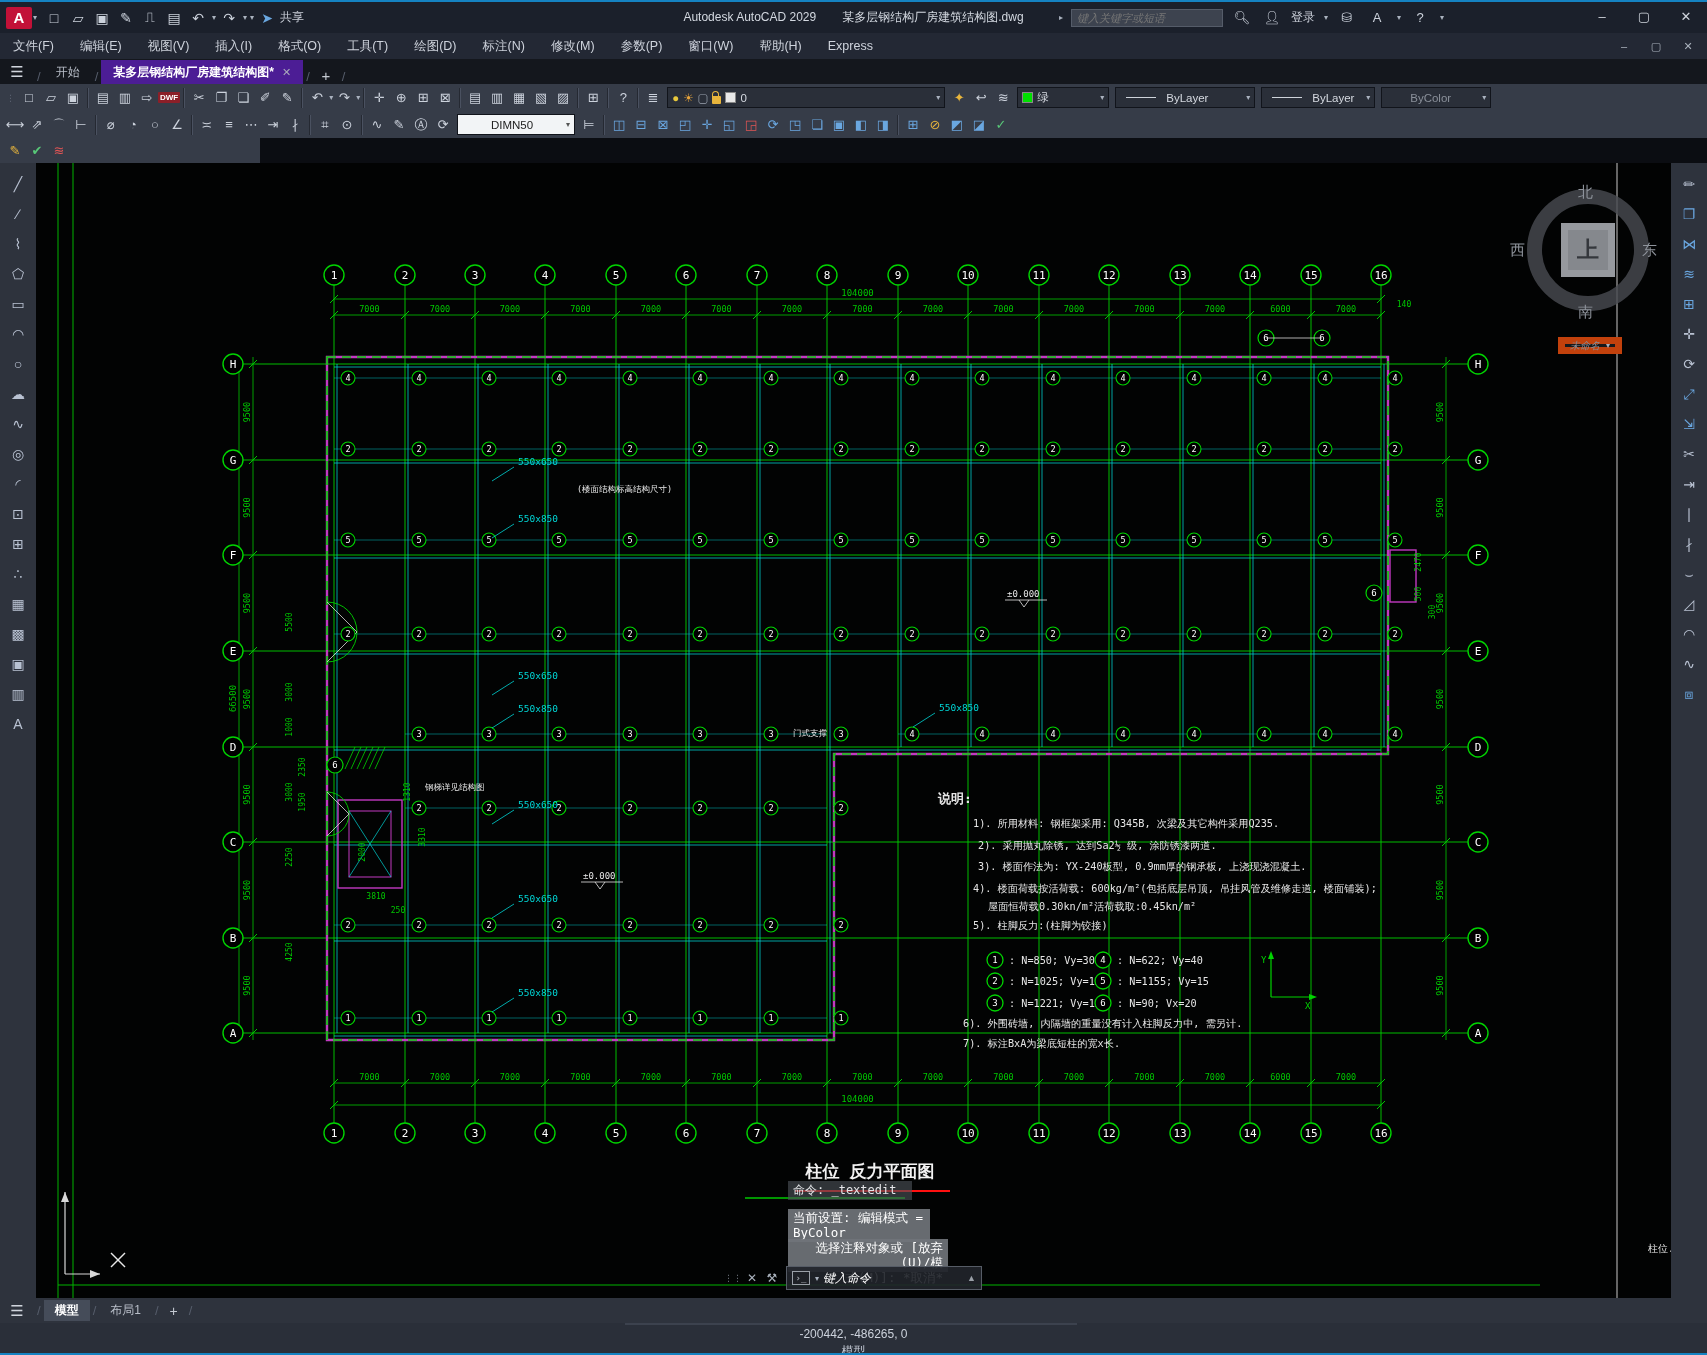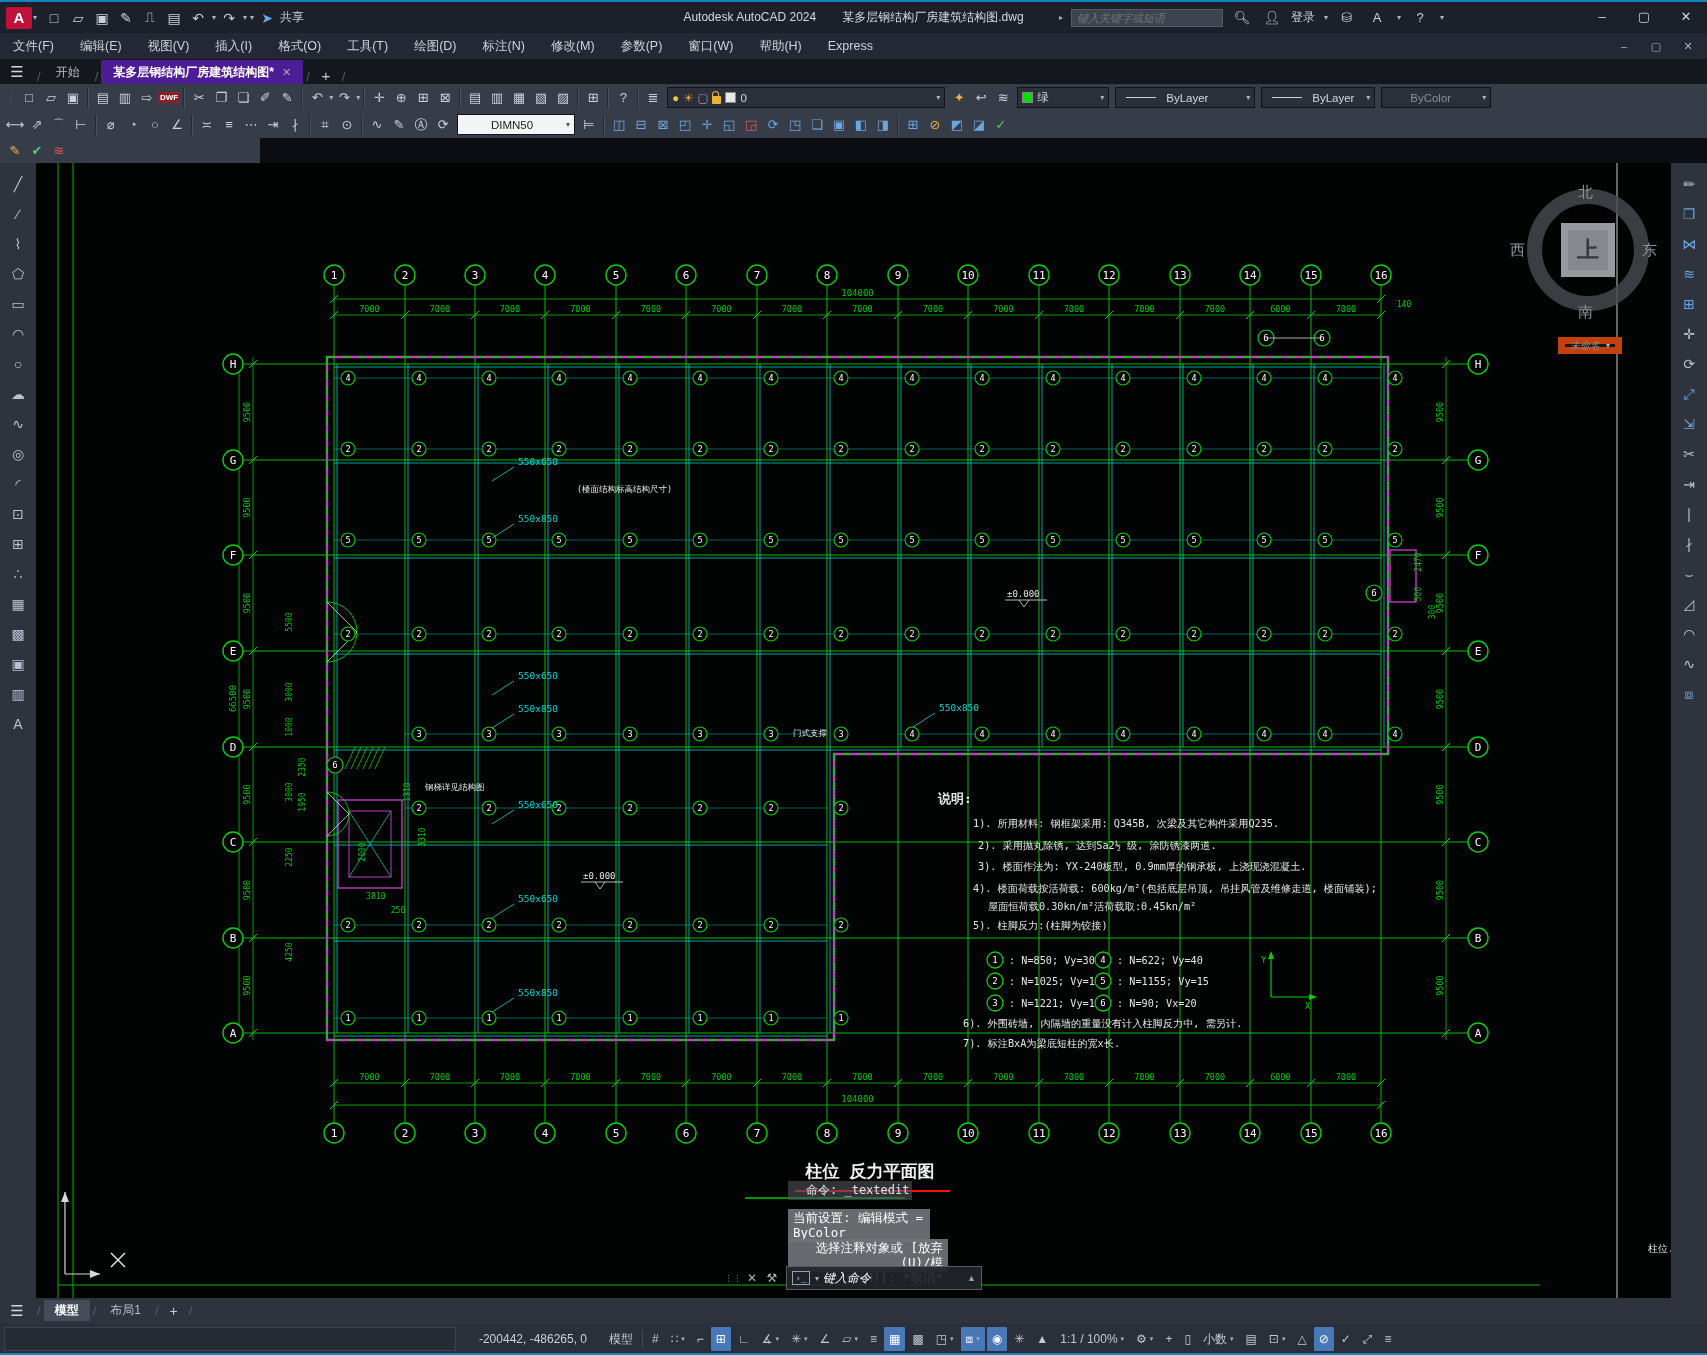--- a/index.html
+++ b/index.html
@@ -85,21 +85,21 @@
   .vc-s { position:absolute; left:72px; top:126px; font-size:15px; }
   .vc-w { position:absolute; left:4px; top:64px; font-size:15px; }
   .vc-e { position:absolute; left:136px; top:64px; font-size:15px; }
   .vc-pill { position:absolute; left:52px; top:160px; width:64px; height:17px; border:7px solid #c2410c;
              background:rgba(40,43,49,0.55); color:#8a8f98; font-size:10px; font-style:italic;
              display:flex; align-items:center; justify-content:center; gap:5px; }
 
   
   .cmd-line1 { position:absolute; left:788px; top:1018px; width:124px; height:19px; line-height:19px;
                background:rgba(78,82,88,0.62); color:#e4e6e9; font-family:"DejaVu Sans Mono",monospace;
-               font-size:12px; padding:0 18px; white-space:nowrap; }
+               font-size:12px; padding:0 5px; white-space:nowrap; }
   .cmd-panel { position:absolute; background:rgba(112,116,121,0.92); color:#fff;
                font-family:"DejaVu Sans Mono",monospace; font-size:12.5px; padding:1px 5px; line-height:15px; }
   #cmdp2 { left:788px; top:1039px; width:142px; height:33px;margin-top:7px; }
   #cmdp3 { left:788px; top:1076px; width:160px; height:33px;text-align:right; }
   .cmd-inputrow { position:absolute; left:724px; top:1103px; height:24px; display:flex; align-items:center; }
   .cmd-grip { color:#6a7078; font-size:9px; }
   .cmd-tool { color:#aab2bd; font-size:12px; width:20px; text-align:center; }
   .cmd-field { width:196px; height:24px; margin-left:4px; background:rgba(33,36,42,0.92); border:1px solid #565c66;
                display:flex; align-items:center; padding:0 5px; gap:4px; }
   .prompt-box { width:18px; height:14px; border:1px solid #9aa0a8; color:#c0c6cd; font-size:9px;
@@ -110,21 +110,21 @@
   
   .layoutrow { position:absolute; left:0; top:1296px; width:100%; height:25px; background:#2e333d;
                display:flex; align-items:center; color:#b8bec8; font-size:12px; }
   .lt { padding:0 11px; height:21px; line-height:21px; }
   .lt.active { background:#454c59; color:#fff; font-weight:bold; }
   .lt-slash { color:#565d6b; font-size:13px; padding:0 3px; }
   .lt-plus { padding:0 8px; font-size:14px; color:#c5cad2; }
 
   
   .statusbar { position:absolute; left:0; top:1321px; width:100%; height:32px; background:#2a2f39;
-               display:flex; align-items:center; color:#c3c9d4; font-size:12px; padding:0 4px; gap:2px; }
+               display:flex; align-items:center; color:#c3c9d4; font-size:12px; padding:0 4px; gap:2px;flex-direction:column; }
   .sb-field { width:452px; height:24px; background:#262b34; border:1px solid #3c424e; margin-right:6px; }
   .sb-coords { min-width:138px; text-align:center; font-size:12px; color:#ccd2dc; }
   .sb-btn { height:24px; padding:0 5px; display:flex; align-items:center; gap:2px; border-radius:1px; }
   .sb-btn.blue { background:#4878b8; color:#fff; }
   .sb-btn .caret { font-size:7px; }
   .sb-sep { width:1px; height:18px; background:#434a57; margin:0 2px; }
 </style>
 </head>
 <body>
 
@@ -142,21 +142,21 @@
       <span class="tb-icon">▤</span>
       <span class="tb-icon">↶</span>
       <span class="caret">▾</span>
       <span class="tb-icon">↷</span>
       <span class="caret">▾</span>
       <span class="caret">▾</span>
       <span class="tb-icon blue">➤</span>
       <span>共享</span>
     </div>
     <div class="title-center">
-      <span>Autodesk AutoCAD 2024</span><b>某多层钢结构厂房建筑结构图.dwg</b>
+      <span>Autodesk AutoCAD 2029</span><b>某多层钢结构厂房建筑结构图.dwg</b>
     </div>
     <div class="search-wrap">
       <span class="caret">▸</span>
       <input class="search-input" placeholder="键入关键字或短语" style="">
       <span class="tb-icon">🔍︎</span>
       <span class="tb-icon">👤︎</span>
       <span>登录</span>
       <span class="caret">▾</span>
       <span class="tb-icon">⛁</span>
       <span class="tb-icon">A</span>

